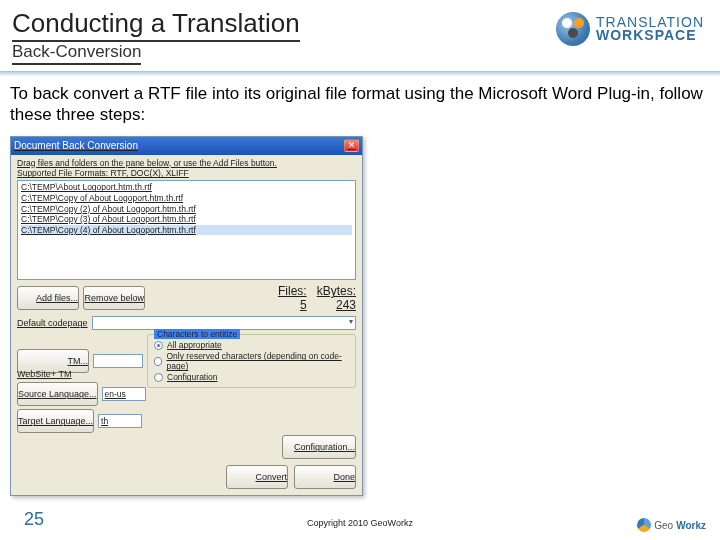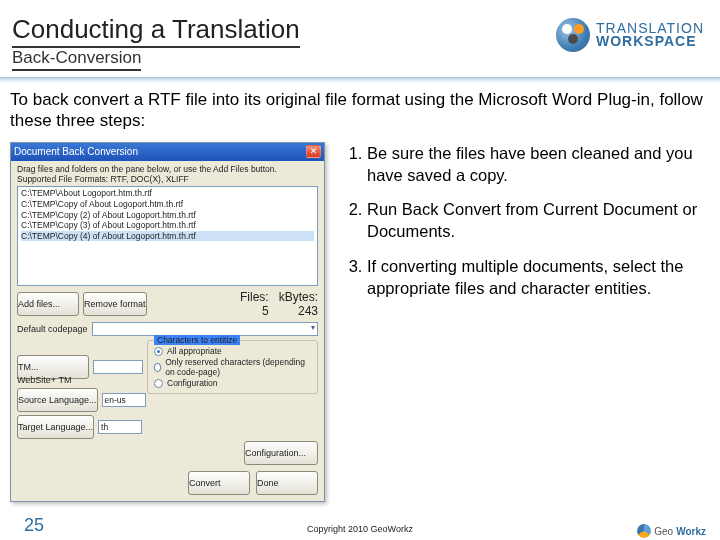--- a/index.html
+++ b/index.html
@@ -1,44 +1,44 @@
 <!DOCTYPE html>
 <html><head>
 <meta charset="utf-8">
 <style>
   * { box-sizing: border-box; margin: 0; padding: 0; }
   html, body { width: 720px; height: 540px; font-family: Arial, sans-serif; background: #fff; color: #000; overflow: hidden; }
   .slide { width: 720px; height: 540px; position: relative; }
 
-  .header { padding: 8px 18px 2px 12px; position: relative; margin-top: 6px; }
+  .header { padding: 8px 18px 2px 12px; position: relative; }
   .title { font-size: 26px; font-weight: 400; color: #222; border-bottom: 2px solid #333; display: inline-block; padding-bottom: 1px; }
   .subtitle { font-size: 17px; font-weight: 400; color: #333; border-bottom: 2px solid #333; display: inline-block; padding-bottom: 1px; margin-top: 0; }
   .brand { position: absolute; right: 16px; top: 12px; display: flex; align-items: center; gap: 6px; }
   .brand-logo { width: 34px; height: 34px; border-radius: 50%; background: radial-gradient(circle at 35% 35%, #9cc6e8 0%, #3e7bb3 60%, #2a5e90 100%); position: relative; }
   .brand-logo::after { content: ""; position: absolute; width: 10px; height: 10px; border-radius: 50%; background:#fff; top:6px; left:6px; box-shadow: 12px 0 0 #ff9d1f, 6px 10px 0 #4a4a4a; }
   .brand-text { font-family: Arial, sans-serif; line-height: 0.95; }
   .brand-line1 { font-size: 14px; letter-spacing: 1px; color: #2f6ea0; font-weight: 400; }
   .brand-line2 { font-size: 14px; letter-spacing: 1px; color: #2f6ea0; font-weight: 700; }
   .divider { height: 6px; margin-top: 4px; background: linear-gradient(#b9d4e6, #e8f0f6 60%, #fff); border-top: 1px solid #a9c7db; }
 
   .body { padding: 6px 14px 0 10px; }
   .lead { font-size: 17px; line-height: 1.25; }
 
   .content-row { display: flex; gap: 12px; margin-top: 10px; }
   .dialog-wrap { flex: 0 0 auto; }
 
-  .dialog { width: 315px; background: #ece9d8; border: 1px solid #7a96ac; box-shadow: 2px 2px 4px rgba(0,0,0,0.25); font-size: 9px; color: #222; }
+  .dialog { width: 353px; background: #ece9d8; border: 1px solid #7a96ac; box-shadow: 2px 2px 4px rgba(0,0,0,0.25); font-size: 9px; color: #222; text-decoration: underline; }
   .dlg-titlebar { height: 18px; background: linear-gradient(#3a78d6, #1f52b8); color: #fff; display: flex; align-items: center; justify-content: space-between; padding: 0 3px; font-size: 10px; }
   .dlg-close { width: 15px; height: 13px; background: linear-gradient(#f08b7a,#d63a1f); border: 1px solid #fff3; color:#fff; display:flex; align-items:center; justify-content:center; font-size:9px; line-height:1; border-radius:2px; cursor:default;}
   .dlg-body { padding: 4px 6px 6px 6px; }
   .dlg-instr { font-size: 8.5px; line-height: 1.05; margin-bottom: 2px;}
   .listbox { background:#fff; border:1px solid #7f9db9; height: 100px; margin-top:2px; padding:1px 3px; font-size:8.5px; line-height:1.25; overflow:hidden;}
   .li-sel { background:#cde1f6; }
   .row { display:flex; align-items:center; margin-top:4px; gap:4px; }
-  .btn { background: linear-gradient(#fdfdfd,#e4e2d6); border:1px solid #8c8a7a; border-radius:3px; padding:6px 0; font-size:9px; min-width:62px; text-align:left; cursor:default;}
+  .btn { background: linear-gradient(#fdfdfd,#e4e2d6); border:1px solid #8c8a7a; border-radius:3px; padding:6px 0; font-size:9px; min-width:62px; text-align:right; cursor:default;}
   .btn.sm { min-width:72px; }
   .right { margin-left:auto; text-align:right; font-size:12px; display:flex; gap:10px;}
   .right div span:first-child{display:block;}
   .lbl { font-size:9px; }
   .combo { background:#fff; border:1px solid #7f9db9; height:14px; min-width:90px; position:relative; }
   .combo::after { content:"▾"; position:absolute; right:2px; top:0; font-size:8px; color:#44608a;}
   .txt { background:#fff; border:1px solid #7f9db9; height:14px; min-width:44px; padding:0 2px; font-size:8.5px; display:flex; align-items:center;}
   .group { border:1px solid #c4c1ae; border-radius:3px; padding:4px 6px 6px 6px; margin-top:4px; position:relative;}
   .group-title { position:absolute; top:-6px; left:6px; background:#3b82f6; padding:0 3px; font-size:8.5px;}
   .radio-row { display:flex; align-items:center; gap:4px; font-size:8.5px; margin:1px 0;}
@@ -89,21 +89,21 @@
             <div class="listbox">
               <div>C:\TEMP\About Logoport.htm.th.rtf</div>
               <div>C:\TEMP\Copy of About Logoport.htm.th.rtf</div>
               <div>C:\TEMP\Copy (2) of About Logoport.htm.th.rtf</div>
               <div>C:\TEMP\Copy (3) of About Logoport.htm.th.rtf</div>
               <div class="li-sel">C:\TEMP\Copy (4) of About Logoport.htm.th.rtf</div>
             </div>
 
             <div class="row">
               <div class="btn">Add files...</div>
-              <div class="btn">Remove format</div>
+              <div class="btn">Remove below</div>
               <div class="right">
                 <div><span>Files:</span><span>5</span></div>
                 <div><span>kBytes:</span><span>243</span></div>
               </div>
             </div>
 
             <div class="row">
               <span class="lbl">Default codepage</span>
               <div class="combo" style="flex:1" title="Unicode (UTF-8) - utf-8"></div>
             </div>
@@ -150,27 +150,20 @@
             </div>
 
             <div class="dlg-footer">
               <div class="btn">Convert</div>
               <div class="btn">Done</div>
             </div>
           </div>
         </div>
       </div>
 
-      <div class="steps">
-        <ol>
-          <li>Be sure the files have been cleaned and you have saved a copy.</li>
-          <li>Run Back Convert from Current Document or Documents.</li>
-          <li>If converting multiple documents, select the appropriate files and character entities.</li>
-        </ol>
-      </div>
     </div>
   </div>
 
   <div class="pagenum">25</div>
   <div class="copyright">Copyright 2010 GeoWorkz</div>
   <div class="footer-logo">
     <span class="gw-icon"></span>
     <span class="gw-text1">Geo</span>
       <span class="gw-text2">Workz</span>
   </div>

